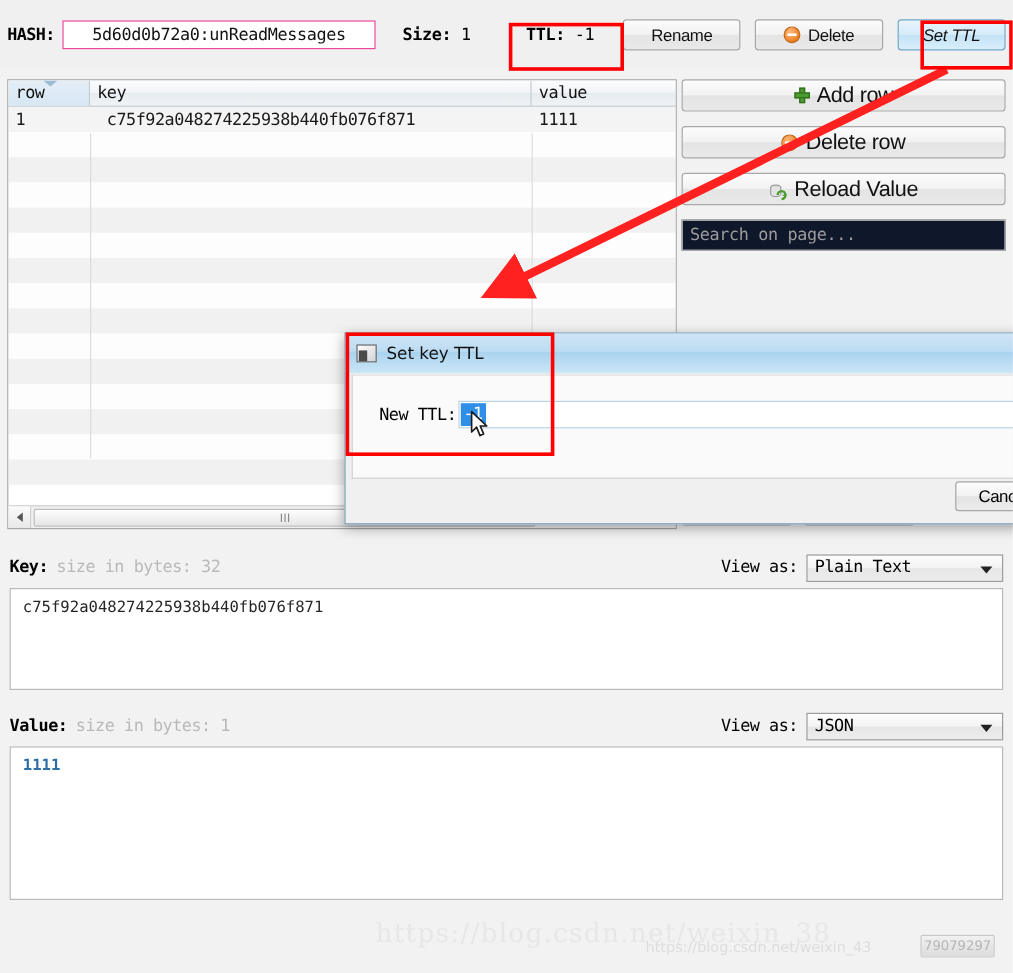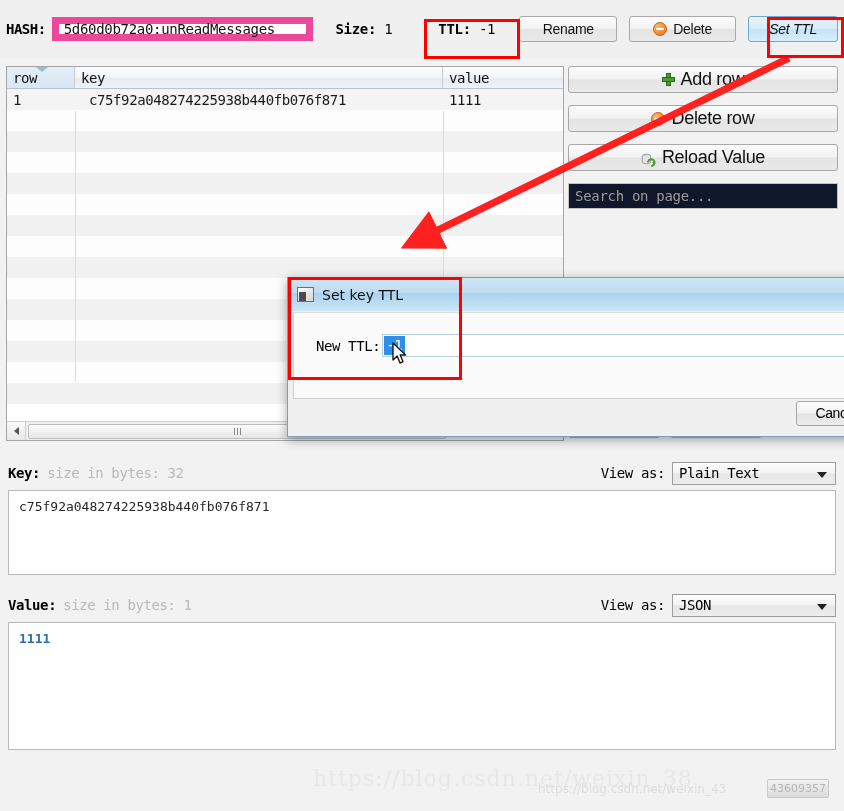--- a/index.html
+++ b/index.html
@@ -37,28 +37,29 @@
     font-weight: bold;
     font-size: 14px;
     letter-spacing: -0.5px;
     margin-right: 6px;
     white-space: nowrap;
   }
   .hash-field {
     width: 262px;
     height: 24px;
     background: #fff;
-    border: 7px solid #ec4899;
+    border: 1px solid #ec4899;
     box-sizing: border-box;
     display: flex;
     align-items: center;
     padding: 0 5px;
     font-size: 14px;
     color: #111;
     letter-spacing: -0.3px;
+    justify-content: center;
   }
   .tb-sep { width: 22px; }
   .tb-text {
     font-size: 14px;
     letter-spacing: -0.3px;
     white-space: nowrap;
   }
   .tb-text b { font-weight: bold; }
 
   .btn {
@@ -576,21 +577,21 @@
         <span class="caret"></span>
       </div>
     </div>
   </div>
   <div class="kv-text" style="top:622px;height:128px;">
     <span class="value-content">1111</span>
   </div>
 
   <div class="wm1">https://blog.csdn.net/weixin_38</div>
   <div class="wm2">https://blog.csdn.net/weixin_43</div>
-  <div class="wm3">43609357</div>
+  <div class="wm3">79079297</div>
 
   <div class="dialog">
     <div class="dlg-titlebar">
       <span class="dlg-icon"></span>
       <span class="dlg-title">Set key TTL</span>
     </div>
     <div class="dlg-body">
       <div class="dlg-row">
         <span class="dlg-field-label">New TTL:</span>
         <div class="dlg-input">

